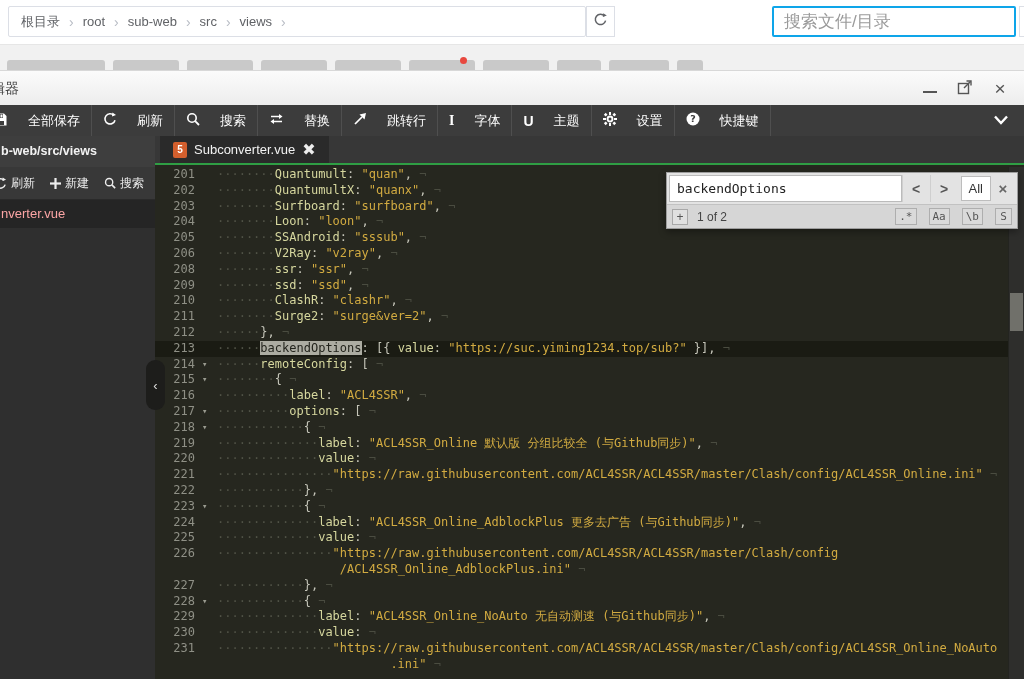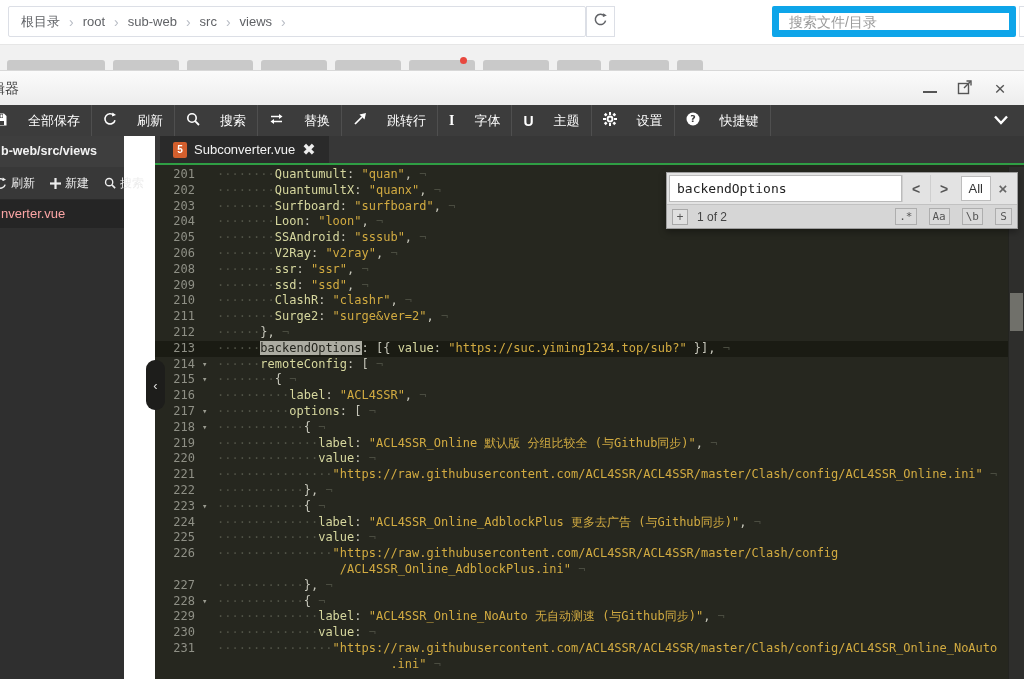--- a/index.html
+++ b/index.html
@@ -10,21 +10,21 @@
   
   .topbar { position:absolute; left:0; top:0; width:1024px; height:44px; background:#fff; }
   .crumbbox { position:absolute; left:8px; top:6px; width:578px; height:31px;
     border:1px solid #dcdfe6; border-radius:2px; background:#fff;
     display:flex; align-items:center; padding:12px 12px; gap:9px; }
   .crumb { font-size:13px; color:#606266; cursor:pointer; }
   .crumb-sep { font-size:14px; color:#b8bcc4; }
   .refreshbox { position:absolute; left:586px; top:6px; width:29px; height:31px;
     border:1px solid #dcdfe6; background:#fff; display:flex; align-items:center; justify-content:center; }
   .filesearch { position:absolute; left:772px; top:6px; width:244px; height:31px;
-    border:7px solid #0ea5e9; border-radius:2px; padding:0 10px; font-size:14px; color:#333;
+    border:2px solid #0ea5e9; border-radius:2px; padding:0 10px; font-size:17px; color:#333;
     outline:none; font-family:inherit; }
   .filesearch::placeholder { color:#9a9a9a; }
   .clippedbox { position:absolute; left:1019px; top:6px; width:30px; height:31px; border:1px solid #dcdfe6; background:#fff; }
 
   
   .strip { position:absolute; left:0; top:44px; width:1024px; height:26px; background:#f1f1f1;
            border-top:1px solid #e6e6e6; }
   .bars { position:absolute; left:7px; bottom:0; display:flex; gap:8px; align-items:flex-end; }
   .bgtab { height:10px; background:#c9c9c9; border-radius:3px 3px 0 0; position:relative; }
   .reddot { position:absolute; right:8px; top:-3px; width:7px; height:7px; border-radius:50%; background:#e8483f; }
@@ -44,21 +44,21 @@
     border-right:1px solid #4f4f4f; cursor:pointer; white-space:nowrap; }
   .tbtn svg { flex:none; }
   .tbtn.first { padding-left:0; }
   .tbtn.first .cuticon { margin-left:-7px; }
   .tb-collapse { position:absolute; right:0; top:0; width:46px; height:31px; background:#3c3c3c;
     display:flex; align-items:center; justify-content:center; cursor:pointer; }
   .serif-i { font-family:"Liberation Serif","DejaVu Serif",serif; font-size:14px; font-weight:bold; color:#fff; }
   .theme-u { font-size:14px; font-weight:bold; color:#fff; }
 
   
-  .sidebar { position:absolute; left:0; top:136px; width:124px; bottom:0; background:#2f2f2f; }
+  .sidebar { position:absolute; left:0; top:136px; width:155px; bottom:0; background:#2f2f2f; }
   .sidepath { height:31px; background:#3e3e3e; color:#f2f2f2; font-size:12.5px; font-weight:bold;
     line-height:31px; padding-left:1px; white-space:nowrap; overflow:hidden; }
   .sideact { height:33px; background:#383838; display:flex; align-items:center; gap:15px;
     color:#ededed; font-size:12px; padding-left:0; border-bottom:1px solid #2a2a2a; }
   .sideact .sab { display:flex; align-items:center; gap:4px; cursor:pointer; white-space:nowrap; }
   .sideact .sab.cut svg { margin-left:-6px; }
   .sidefile { height:28px; background:#252525; color:#fca5a5; font-size:13px; line-height:28px;
     padding-left:1px; white-space:nowrap; overflow:hidden; cursor:pointer; }
 
   

